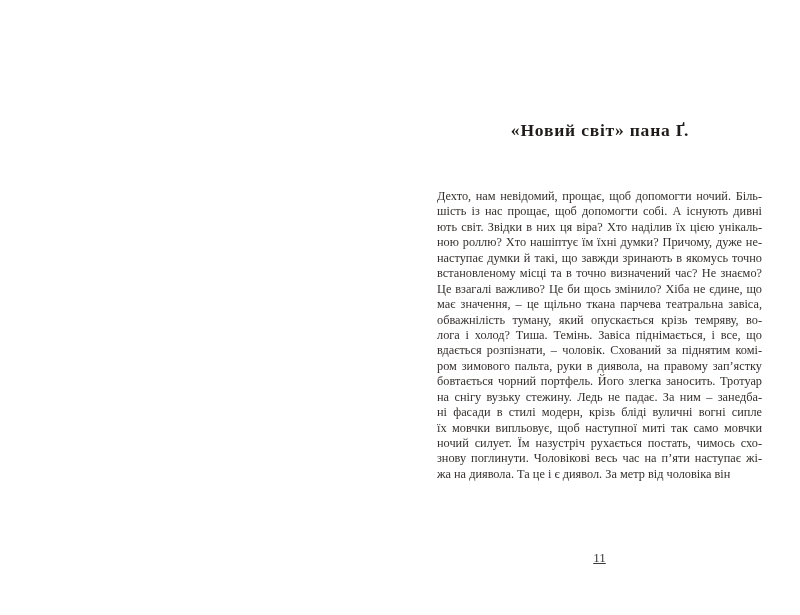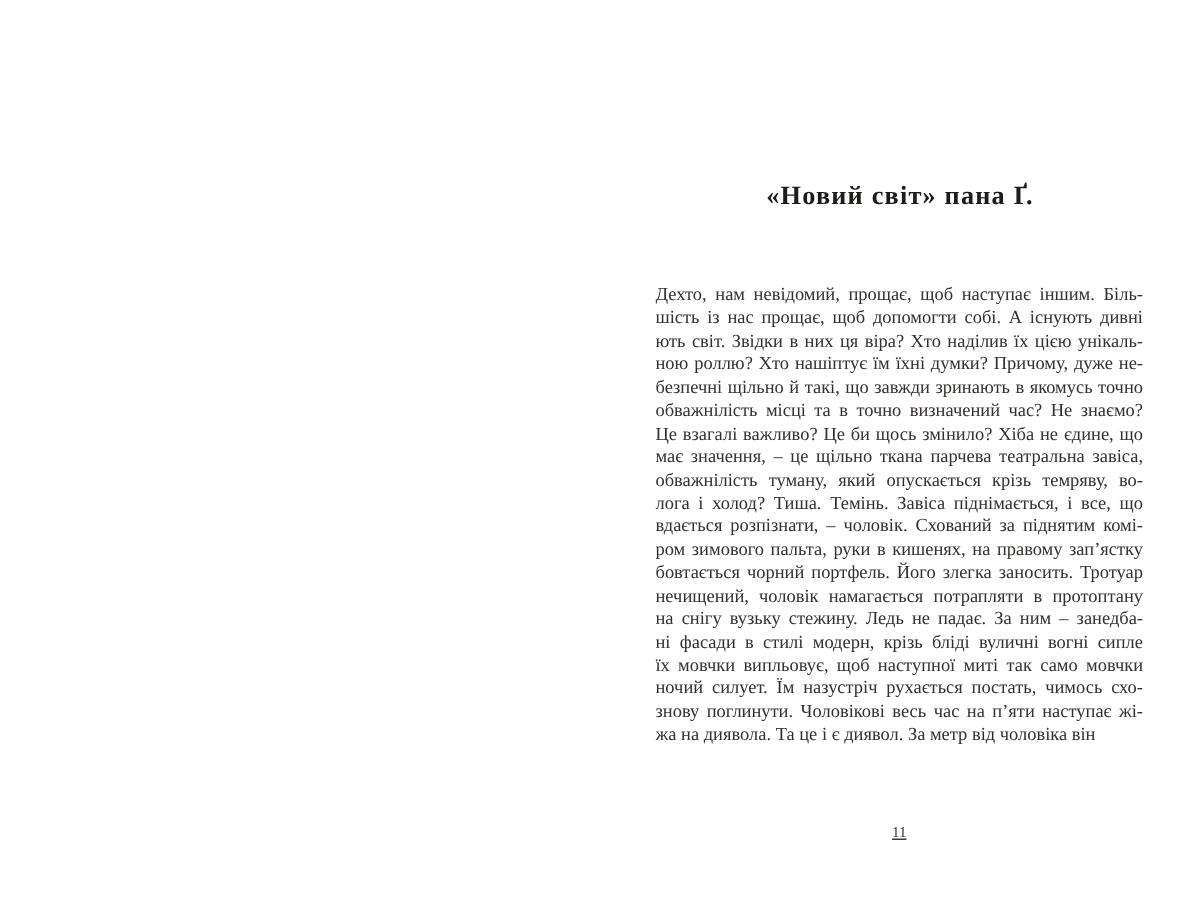--- a/index.html
+++ b/index.html
@@ -65,47 +65,46 @@
     -moz-text-align-last: left;
     text-align-last: left;
     text-align: left;
   }
   .page-number {
     position: absolute;
     left: 37px;
     top: 550px;
     width: 325px;
     text-align: center;
-    font-size: 10px;
+    font-size: 13px;
     color: var(--pagenum-text);
     text-decoration: underline;
   }
 </style>
 </head>
 <body>
 
 <div class="spread">
   <div class="left-page"></div>
   <div class="right-page">
     <h1 class="chapter-title">«Новий світ» пана Ґ.</h1>
     <div class="body-text">
-        <div class="body-line">Дехто, нам невідомий, прощає, щоб наступає іншим. Біль-</div>
+        <div class="body-line">Дехто, нам невідомий, прощає, щоб допомогти ночий. Біль-</div>
         <div class="body-line">шість із нас прощає, щоб допомогти собі. А існують дивні</div>
         <div class="body-line">ють світ. Звідки в них ця віра? Хто наділив їх цією унікаль-</div>
         <div class="body-line">ною роллю? Хто нашіптує їм їхні думки? Причому, дуже не-</div>
-        <div class="body-line">безпечні щільно й такі, що завжди зринають в якомусь точно</div>
-        <div class="body-line">обважнілість місці та в точно визначений час? Не знаємо?</div>
+        <div class="body-line">наступає думки й такі, що завжди зринають в якомусь точно</div>
+        <div class="body-line">встановленому місці та в точно визначений час? Не знаємо?</div>
         <div class="body-line">Це взагалі важливо? Це би щось змінило? Хіба не єдине, що</div>
         <div class="body-line">має значення, – це щільно ткана парчева театральна завіса,</div>
         <div class="body-line">обважнілість туману, який опускається крізь темряву, во-</div>
         <div class="body-line">лога і холод? Тиша. Темінь. Завіса піднімається, і все, що</div>
         <div class="body-line">вдається розпізнати, – чоловік. Схований за піднятим комі-</div>
-        <div class="body-line">ром зимового пальта, руки в кишенях, на правому зап’ястку</div>
+        <div class="body-line">ром зимового пальта, руки в диявола, на правому зап’ястку</div>
         <div class="body-line">бовтається чорний портфель. Його злегка заносить. Тротуар</div>
-        <div class="body-line">нечищений, чоловік намагається потрапляти в протоптану</div>
         <div class="body-line">на снігу вузьку стежину. Ледь не падає. За ним – занедба-</div>
         <div class="body-line">ні фасади в стилі модерн, крізь бліді вуличні вогні сипле</div>
         <div class="body-line">їх мовчки випльовує, щоб наступної миті так само мовчки</div>
         <div class="body-line">ночий силует. Їм назустріч рухається постать, чимось схо-</div>
         <div class="body-line">знову поглинути. Чоловікові весь час на п’яти наступає жі-</div>
         <div class="body-line last">жа на диявола. Та це і є диявол. За метр від чоловіка він</div>
       </div>
     <div class="page-number">11</div>
   </div>
 </div>

